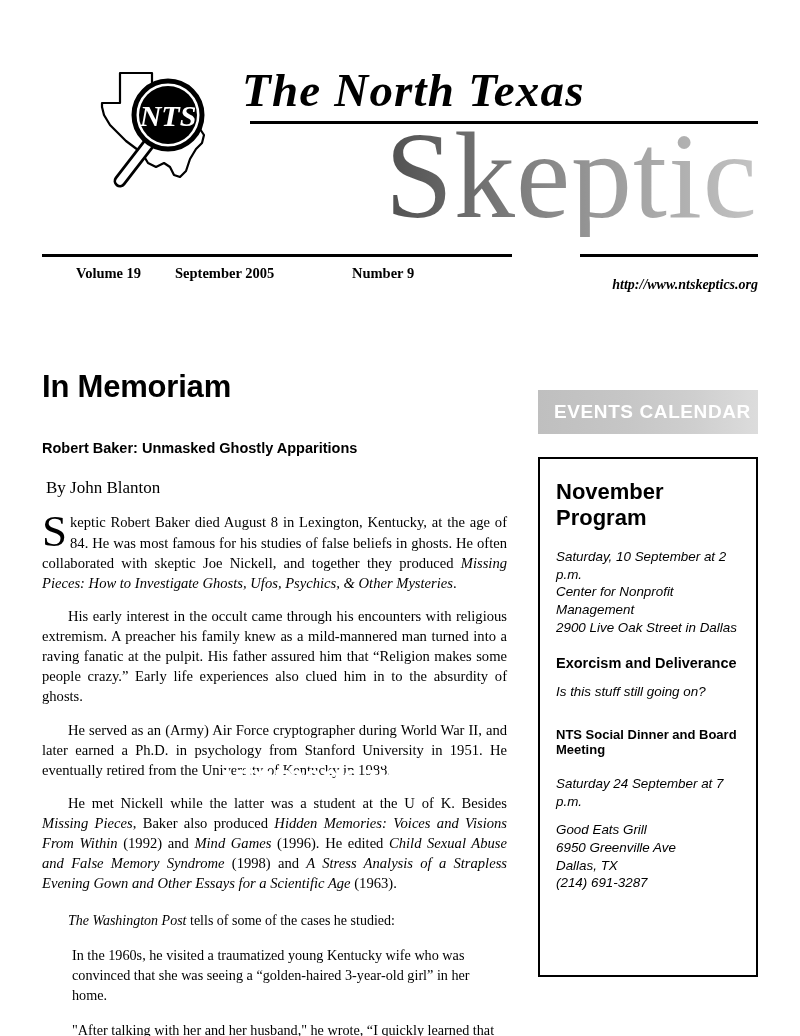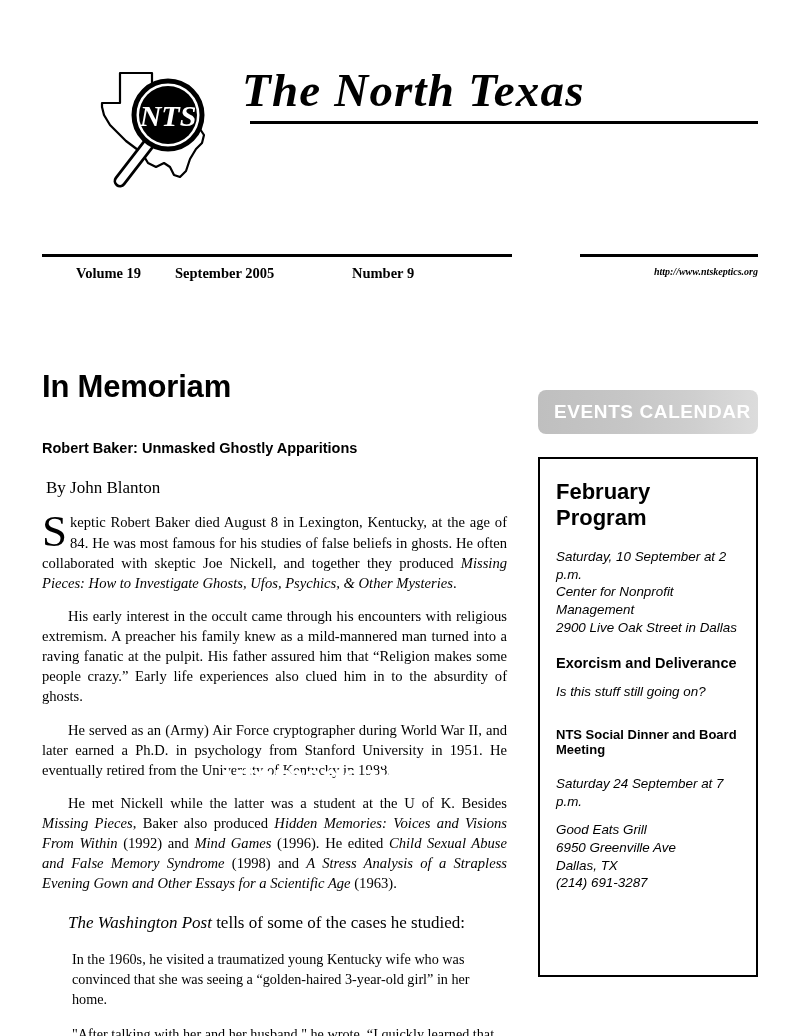--- a/index.html
+++ b/index.html
@@ -110,23 +110,23 @@
     width: 716px;
     height: 26px;
     font-family: "Liberation Serif", serif;
     font-weight: bold;
     font-size: 14.5px;
   }
   .issue-vol   { position: absolute; left: 0px;   top: 4px; margin-left: 34px; }
   .issue-date  { position: absolute; left: 133px; top: 4px; }
   .issue-num   { position: absolute; left: 310px; top: 4px; }
   .issue-url   {
-    position: absolute; right: 0px; top: 5px;
+    position: absolute; right: 0px; top: 16px;
     font-style: italic;
-    font-size: 10px;
+    font-size: 14px;
   }
 
   
   .article {
     position: absolute;
     left: 42px;
     top: 370px;
     width: 465px;
   }
   .article h1 {
@@ -168,21 +168,21 @@
     font-family: "Liberation Serif", serif;
     font-size: 45px;
     line-height: 0.78;
     padding: 1px 3px 0 0;
     margin-top: 1px;
   }
 
   .quote-intro {
     margin: 17px 0 0 0;
     font-family: "Liberation Serif", serif;
-    font-size: 17px;
+    font-size: 14px;
     line-height: 1.38;
     text-indent: 26px;
   }
 
   .blockquote {
     margin: 16px 0 0 30px;
     width: 425px;
     font-family: "Liberation Serif", serif;
     font-size: 14.2px;
     line-height: 1.4;
@@ -221,21 +221,20 @@
     position: absolute;
     left: 538px;
     top: 390px;
     width: 220px;
   }
   .events-banner {
     width: 220px;
     height: 44px;
     background-image: linear-gradient(90deg, #bfbfbf 0%, #c6c6c6 40%, #cfcfcf 72%, #dcdcdc 100%);
     position: relative;
-    border-radius: 8px;
   }
   .events-banner-label {
     position: absolute;
     left: 16px;
     top: 11px;
     font-family: "Liberation Sans", sans-serif;
     font-weight: bold;
     font-size: 19px;
     letter-spacing: 0.6px;
     color: #ffffff;
@@ -301,20 +300,21 @@
 
         <circle cx="78" cy="52" r="34" fill="#ffffff" stroke="#000000" stroke-width="5"></circle>
         <circle cx="78" cy="52" r="29" fill="#000000"></circle>
         <text x="78" y="63" text-anchor="middle" font-family="Liberation Serif, serif" font-weight="bold" font-style="italic" font-size="30" fill="#ffffff">NTS</text>
       </svg>
     </div>
 
     <div class="title-north-texas">The North Texas</div>
     <div class="title-rule-top"></div>
 
+    <div class="title-skeptic">Skeptic</div>
 
     <div class="rule-bot-left"></div>
     <div class="rule-bot-right"></div>
 
     <div class="issue-line">
       <span class="issue-vol">Volume 19</span>
       <span class="issue-date">September 2005</span>
       <span class="issue-num">Number 9</span>
       <span class="issue-url">http://www.ntskeptics.org</span>
     </div>
@@ -355,21 +355,21 @@
 
   <div class="sidebar">
 
     <div class="events-banner">
       <div class="events-banner-label">EVENTS CALENDAR</div>
     </div>
 
     <div class="events-box">
 
       <div>
-        <p class="ev-title">February Program</p>
+        <p class="ev-title">November Program</p>
 
         <div class="ev-gap"></div>
 
         <p class="ev-text tight">Saturday, 10 September at 2 p.m.</p>
         <p class="ev-text tight">Center for Nonprofit Management</p>
         <p class="ev-text tight">2900 Live Oak Street in Dallas</p>
 
         <p class="ev-sub">Exorcism and Deliverance</p>
 
         <p class="ev-text">Is this stuff still going on?</p>

